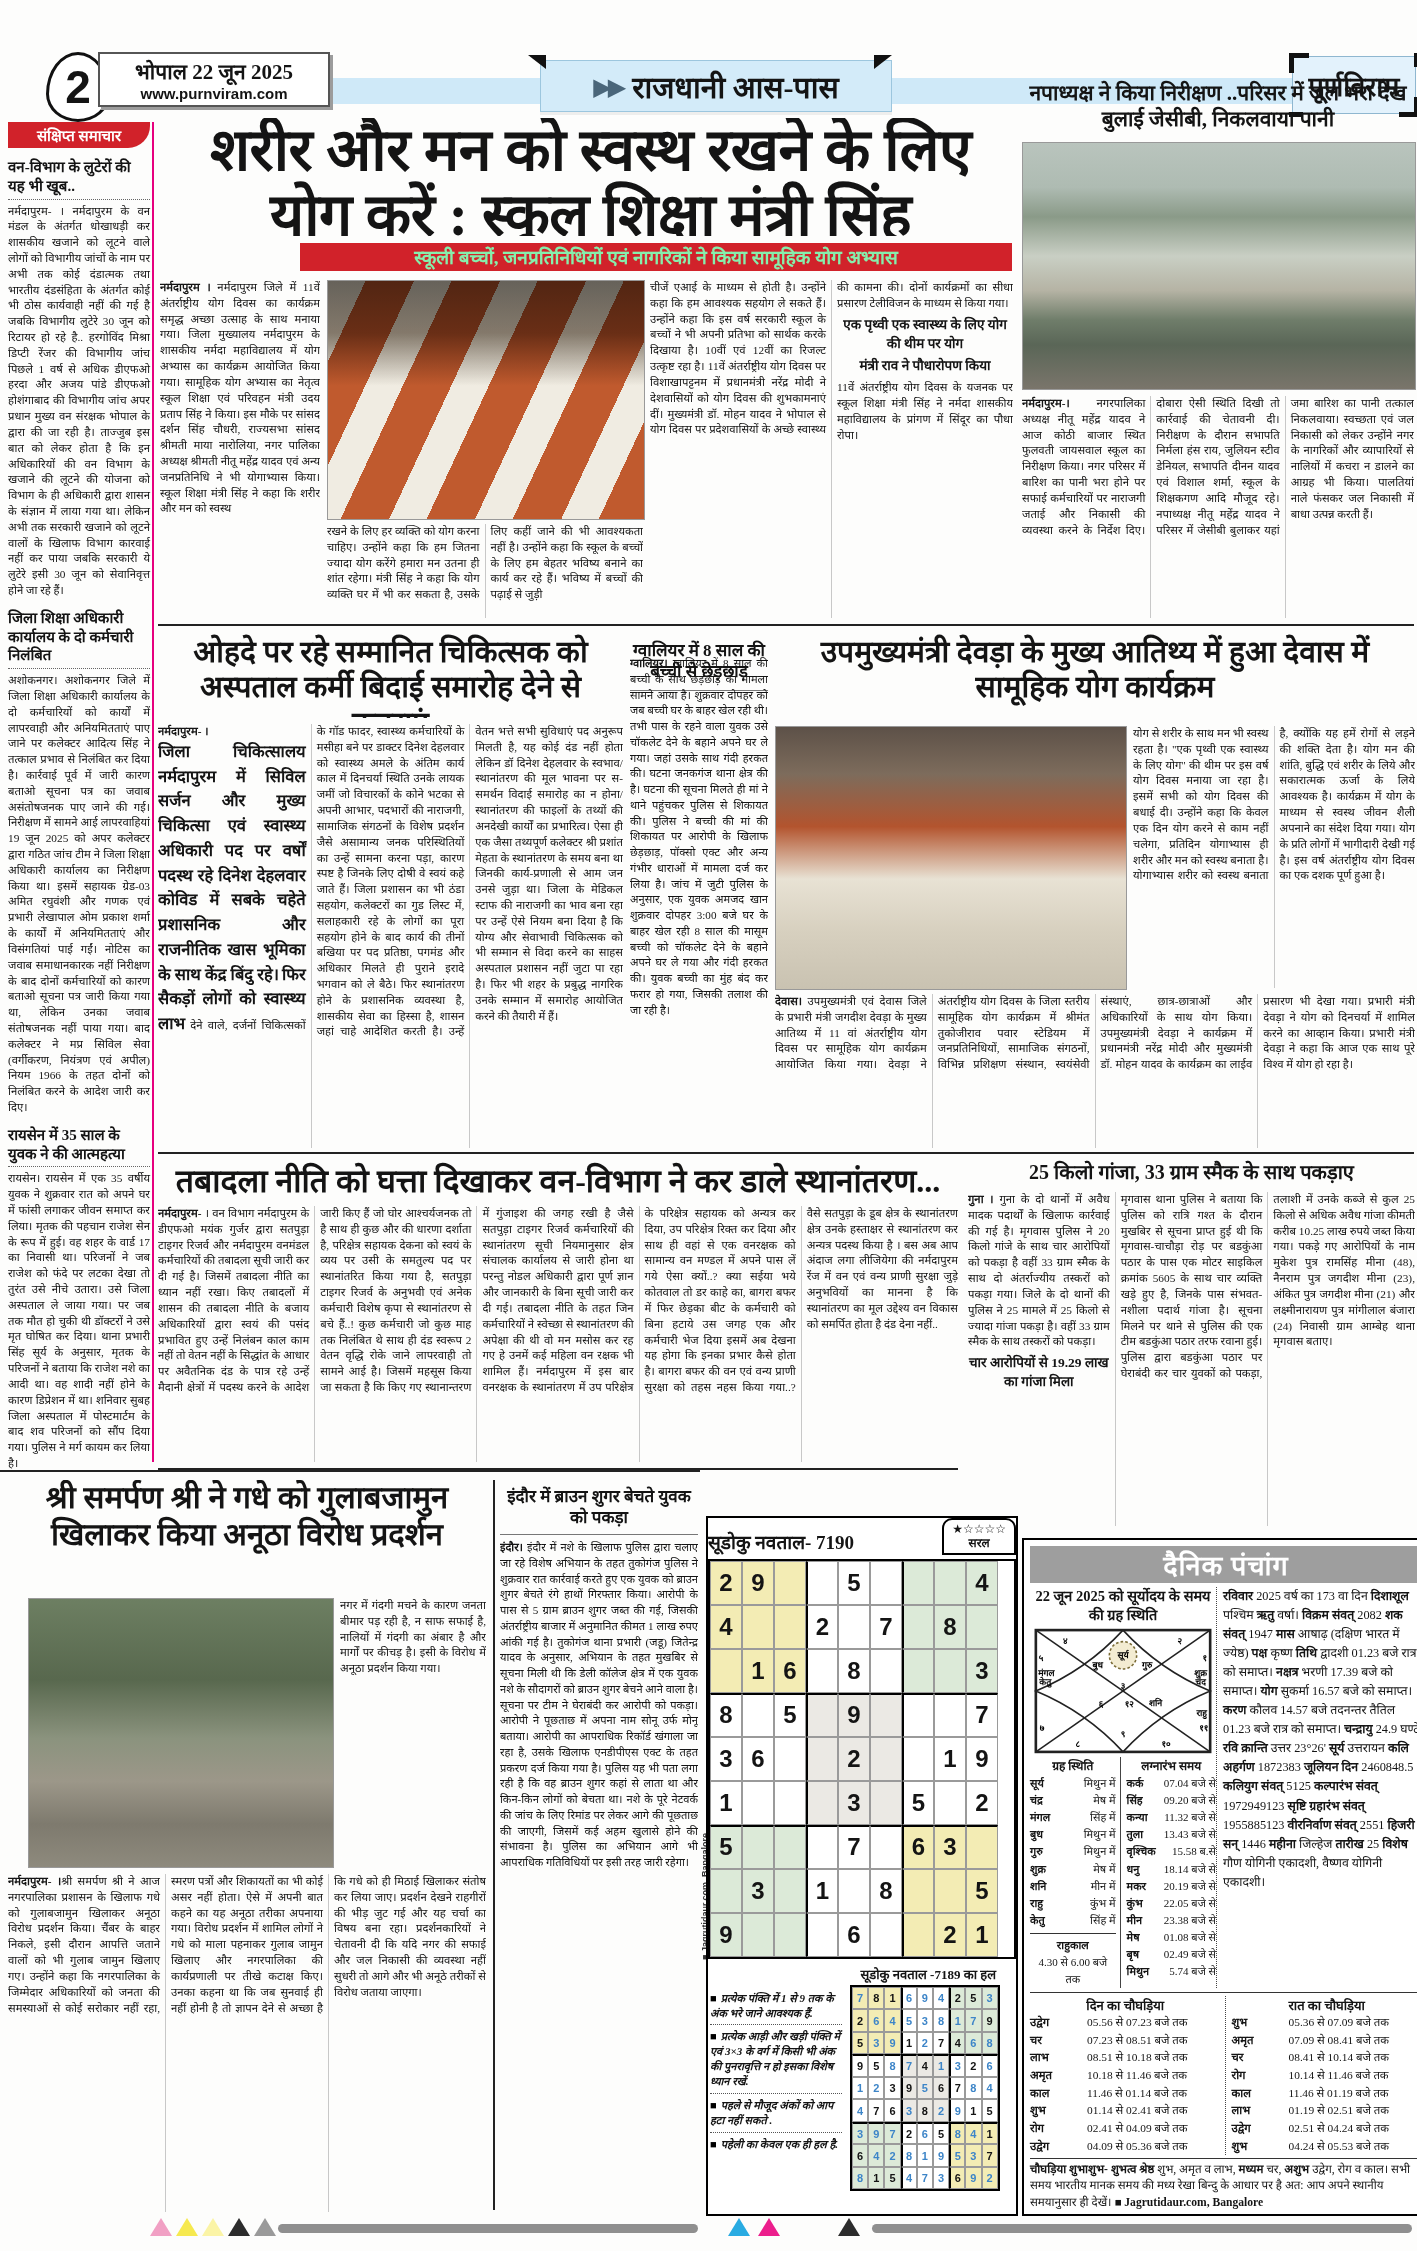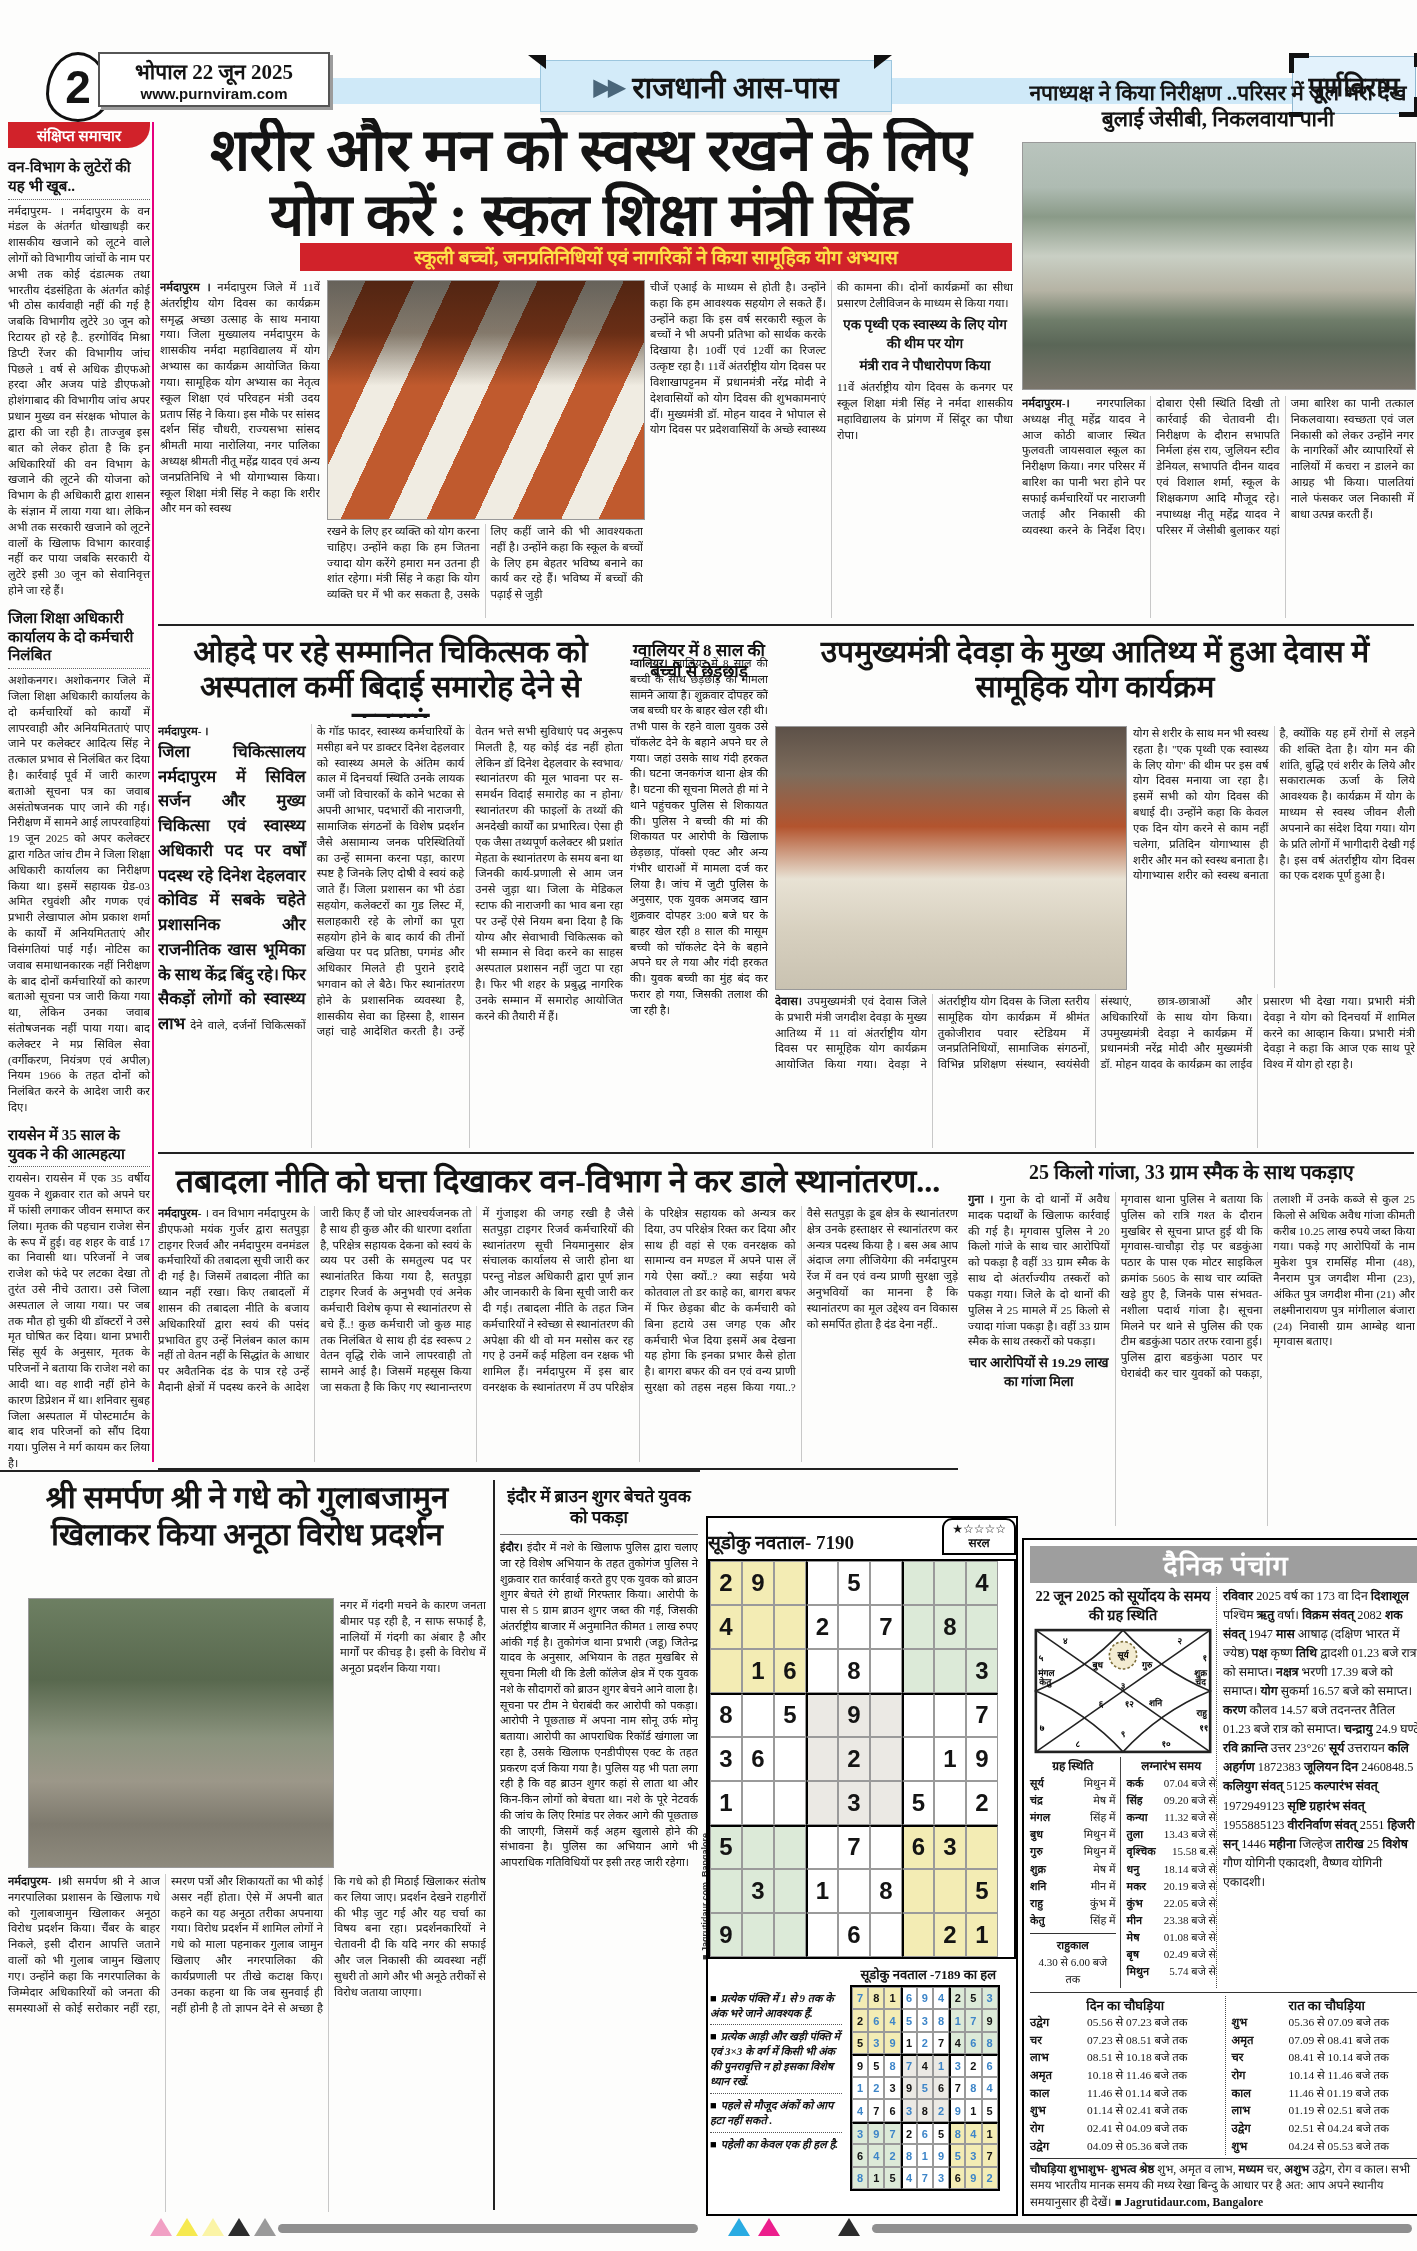--- a/index.html
+++ b/index.html
@@ -21,21 +21,21 @@
   .datebox .d2{font-size:15px;font-weight:700;font-family:"Liberation Sans",sans-serif}
   .flag{background:#d3ebf9;border:1px solid #9cc6de;display:flex;align-items:center;justify-content:center;
         font-size:30px;font-weight:900;box-shadow:0 3px 0 #22222211}
   .flag .chev{color:#4a667a;font-size:24px;margin-right:10px;letter-spacing:-4px}
   .corner{width:0;height:0;border-style:solid;position:absolute}
   .brandbox{background:#e3f2fc;border:1px solid #8fb7d0;display:flex;align-items:center;justify-content:center;
             font-size:27px;font-weight:900}
   .bracket{position:absolute;background:#111}
   
   .h-main{font-size:59px;line-height:1.1;font-weight:900;text-align:center;letter-spacing:-.5px}
-  .red-strip{background:#d1222a;color:#fde047;font-weight:700;font-size:19px;text-align:center;
+  .red-strip{background:#d1222a;color:#86efac;font-weight:700;font-size:19px;text-align:center;
              display:flex;align-items:center;justify-content:center}
   .h-sec{font-size:30px;font-weight:900;text-align:center;line-height:1.18}
   .h-med{font-size:21px;font-weight:900;text-align:center;line-height:1.25}
   .h-small{font-size:17px;font-weight:800;text-align:center;line-height:1.25}
   .brief-title{font-size:15px;font-weight:800;line-height:1.25;border-bottom:1px dotted #666;padding-bottom:3px;margin:10px 0 4px}
   .big-lead{font-size:16.5px;line-height:1.5;font-weight:700}
   .crosshead{font-weight:800;font-size:13.5px;text-align:center;display:block;margin:4px 0}
   
   .vline-pink{width:2px;background:#e6007e}
   .vline-blk{width:2px;background:#222}
@@ -136,21 +136,21 @@
 <div class="abs red-strip" style="left:300px;top:243px;width:712px;height:28px">स्कूली बच्चों, जनप्रतिनिधियों एवं नागरिकों ने किया सामूहिक योग अभ्यास</div>
 <div class="abs clip body-sm just" style="left:160px;top:280px;width:160px;height:338px">
   <b>नर्मदापुरम ।</b><span> नर्मदापुरम जिले में 11वें अंतर्राष्ट्रीय योग दिवस का कार्यक्रम समृद्ध अच्छा उत्साह के साथ मनाया गया। जिला मुख्यालय नर्मदापुरम के शासकीय नर्मदा महाविद्यालय में योग अभ्यास का कार्यक्रम आयोजित किया गया। सामूहिक योग अभ्यास का नेतृत्व स्कूल शिक्षा एवं परिवहन मंत्री उदय प्रताप सिंह ने किया। इस मौके पर सांसद दर्शन सिंह चौधरी, राज्यसभा सांसद श्रीमती माया नारोलिया, नगर पालिका अध्यक्ष श्रीमती नीतू महेंद्र यादव एवं अन्य जनप्रतिनिधि ने भी योगाभ्यास किया। स्कूल शिक्षा मंत्री सिंह ने कहा कि शरीर और मन को स्वस्थ</span>
 </div>
 <div class="abs photo ph-yoga" style="left:327px;top:280px;width:316px;height:238px"></div>
 <div class="abs clip cols" style="left:327px;top:524px;width:316px;height:94px;column-count:2">रखने के लिए हर व्यक्ति को योग करना चाहिए। उन्होंने कहा कि हम जितना ज्यादा योग करेंगे हमारा मन उतना ही शांत रहेगा। मंत्री सिंह ने कहा कि योग व्यक्ति घर में भी कर सकता है, उसके लिए कहीं जाने की भी आवश्यकता नहीं है। उन्होंने कहा कि स्कूल के बच्चों के लिए हम बेहतर भविष्य बनाने का कार्य कर रहे हैं। भविष्य में बच्चों की पढ़ाई से जुड़ी</div>
 <div class="abs clip cols" style="left:650px;top:280px;width:363px;height:338px;column-count:2">
   <span>चीजें एआई के माध्यम से होती है। उन्होंने कहा कि हम आवश्यक सहयोग ले सकते हैं। उन्होंने कहा कि इस वर्ष सरकारी स्कूल के बच्चों ने भी अपनी प्रतिभा को सार्थक करके दिखाया है। 10वीं एवं 12वीं का रिजल्ट उत्कृष्ट रहा है। 11वें अंतर्राष्ट्रीय योग दिवस पर विशाखापट्टनम में प्रधानमंत्री नरेंद्र मोदी ने देशवासियों को योग दिवस की शुभकामनाएं दीं। मुख्यमंत्री डॉ. मोहन यादव ने भोपाल से योग दिवस पर प्रदेशवासियों के अच्छे स्वास्थ्य की कामना की। दोनों कार्यक्रमों का सीधा प्रसारण टेलीविजन के माध्यम से किया गया।</span>
   <span class="crosshead">एक पृथ्वी एक स्वास्थ्य के लिए योग की थीम पर योग</span>
   <span class="crosshead">मंत्री राव ने पौधारोपण किया</span>
-  <span>11वें अंतर्राष्ट्रीय योग दिवस के कनगर पर स्कूल शिक्षा मंत्री सिंह ने नर्मदा शासकीय महाविद्यालय के प्रांगण में सिंदूर का पौधा रोपा।</span>
+  <span>11वें अंतर्राष्ट्रीय योग दिवस के यजनक पर स्कूल शिक्षा मंत्री सिंह ने नर्मदा शासकीय महाविद्यालय के प्रांगण में सिंदूर का पौधा रोपा।</span>
 </div>
 
 <div class="abs h-med clip" style="left:1022px;top:80px;width:392px;height:56px">नपाध्यक्ष ने किया निरीक्षण ..परिसर में जल भरा देख बुलाई जेसीबी, निकलवाया पानी</div>
 <div class="abs photo ph-inspect" style="left:1022px;top:142px;width:392px;height:246px"></div>
 <div class="abs clip cols" style="left:1022px;top:396px;width:392px;height:222px;column-count:3">
   <b>नर्मदापुरम-।</b><span> नगरपालिका अध्यक्ष नीतू महेंद्र यादव ने आज कोठी बाजार स्थित फुलवती जायसवाल स्कूल का निरीक्षण किया। नगर परिसर में बारिश का पानी भरा होने पर सफाई कर्मचारियों पर नाराजगी जताई और निकासी की व्यवस्था करने के निर्देश दिए। दोबारा ऐसी स्थिति दिखी तो कार्रवाई की चेतावनी दी। निरीक्षण के दौरान सभापति निर्मला हंस राय, जुलियन स्टीव डेनियल, सभापति दीनन यादव एवं विशाल शर्मा, स्कूल के शिक्षकगण आदि मौजूद रहे। नपाध्यक्ष नीतू महेंद्र यादव ने परिसर में जेसीबी बुलाकर यहां जमा बारिश का पानी तत्काल निकलवाया। स्वच्छता एवं जल निकासी को लेकर उन्होंने नगर के नागरिकों और व्यापारियों से नालियों में कचरा न डालने का आग्रह भी किया। पालतियां नाले फंसकर जल निकासी में बाधा उत्पन्न करती हैं।</span>
 </div>
 
 <div class="abs hline" style="left:158px;top:624px;width:1256px"></div>
 

